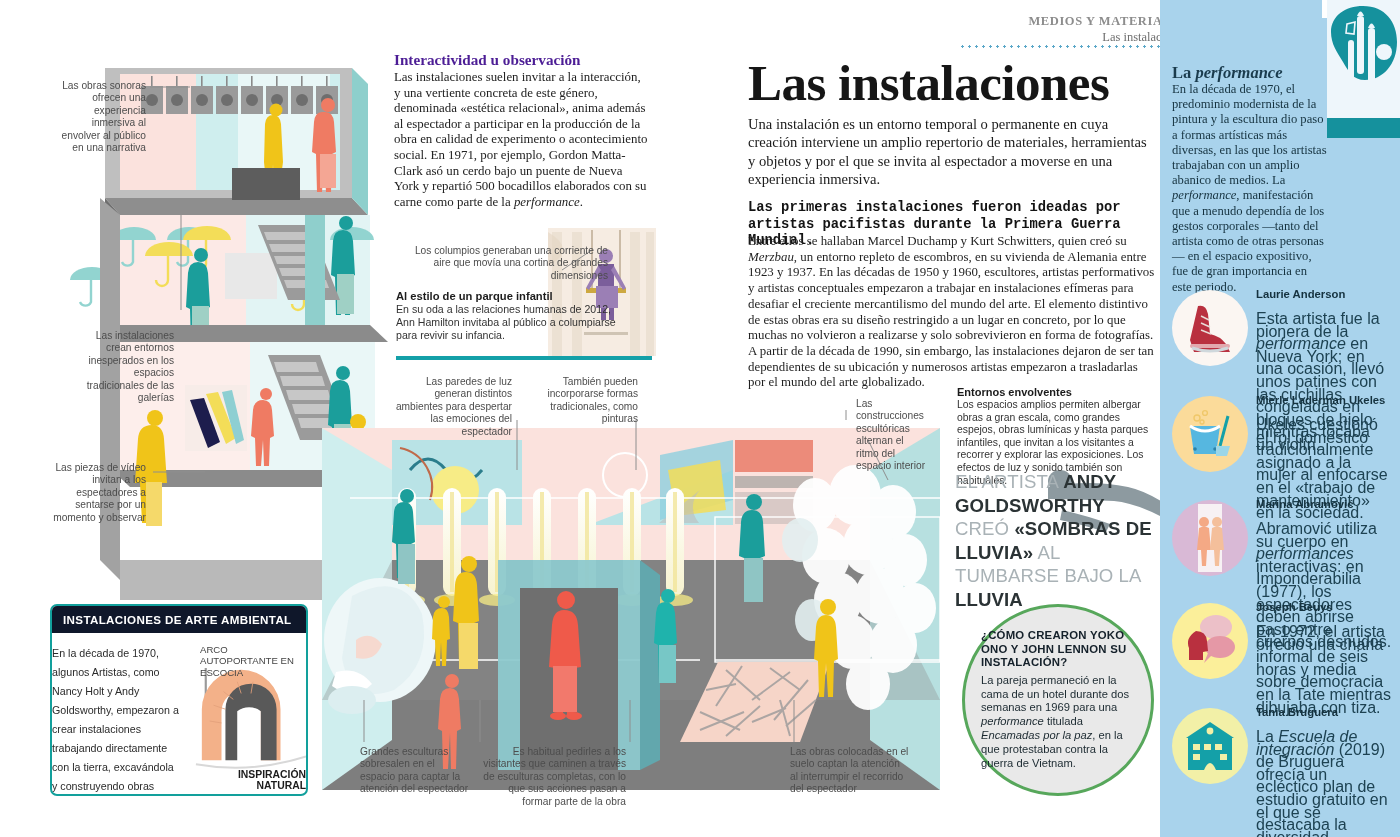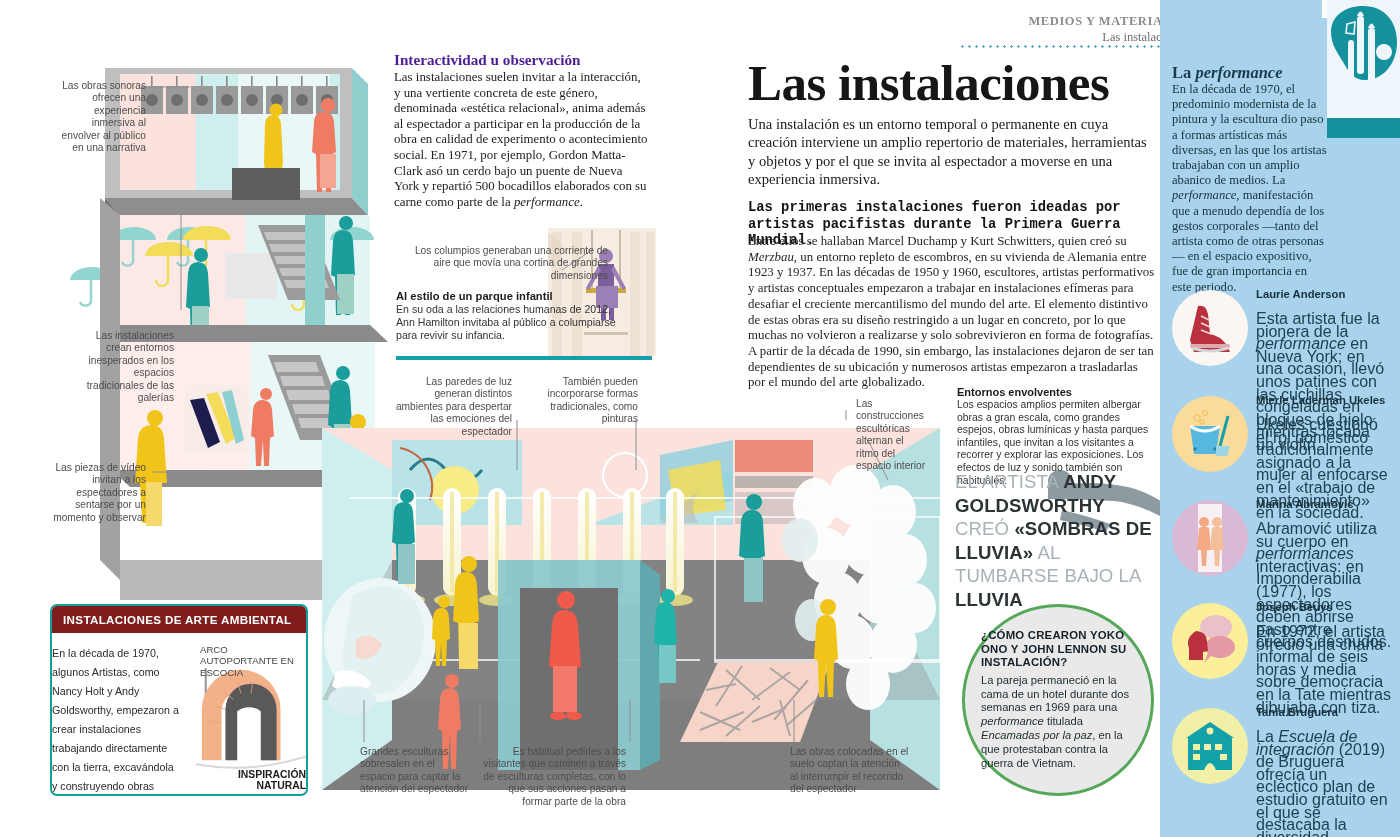--- a/index.html
+++ b/index.html
@@ -205,21 +205,21 @@
   }
   #yoko-b em { font-style: italic; }
 
   
   #ambiental {
     position: absolute; left: 50px; top: 604px; width: 258px; height: 192px;
     border: 2px solid #12a09c; border-radius: 7px; background: #ffffff;
     overflow: hidden;
   }
   #ambiental-bar {
-    height: 27px; background: #7f1d1d;
+    height: 27px; background: #0f172a;
     display: flex; align-items: center; padding-left: 11px;
   }
   #ambiental-title {
     font-family: "Liberation Sans", sans-serif;
     font-size: 11.6px; font-weight: bold; color: #ffffff; letter-spacing: .35px;
   }
   #ambiental-body {
     position: absolute; left: 0; top: 38px; width: 128px;
     font-family: "Liberation Sans", sans-serif;
     font-size: 10.7px; line-height: 19px; color: #2b2b2b;

